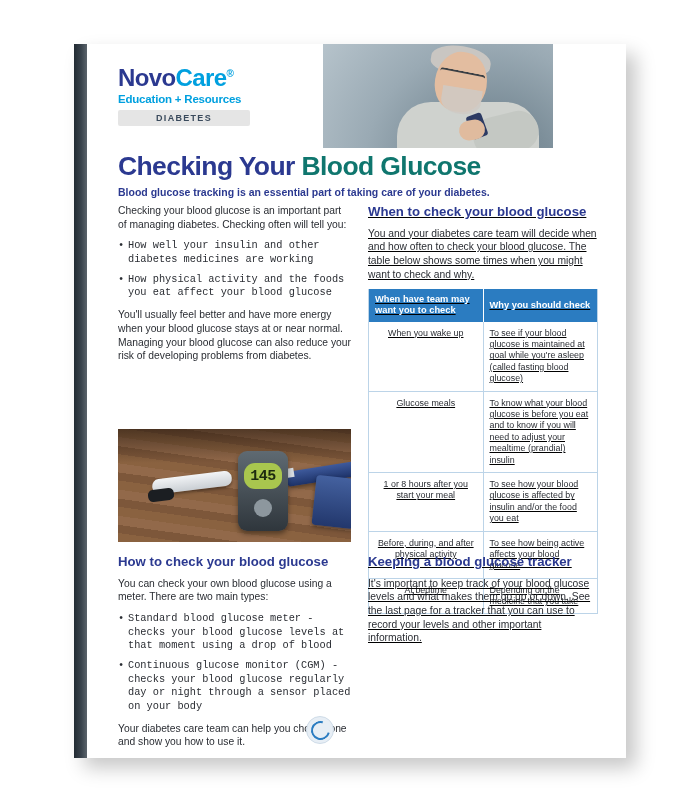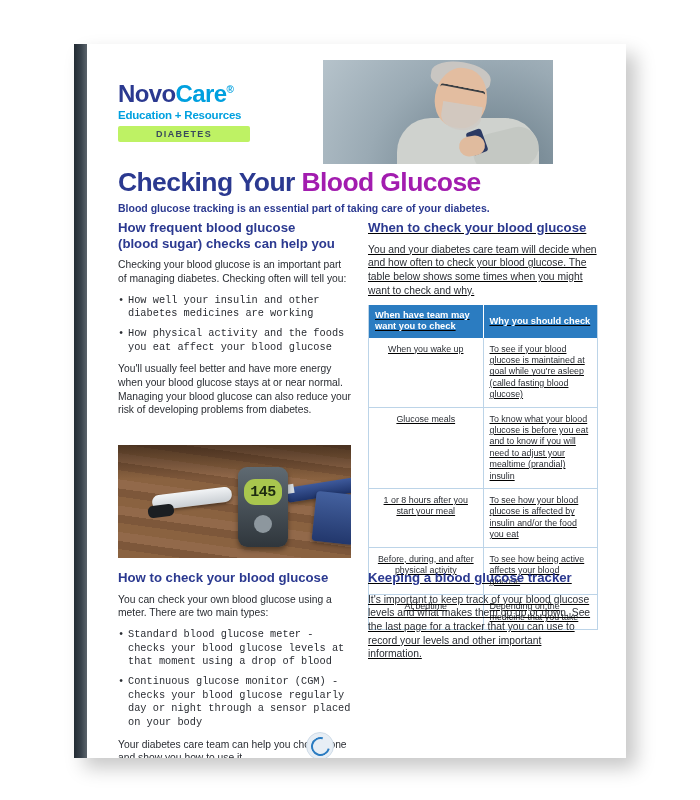--- a/index.html
+++ b/index.html
@@ -36,21 +36,21 @@
   
   .spine {
     position: absolute;
     left: 0; top: 0;
     width: 13px; height: 100%;
     background: linear-gradient(to right,#222b33 0%, #39434c 55%, #5b646c 100%);
   }
 
   .content {
     position: absolute;
-    left: 13px; top: 16px;
+    left: 13px; top: 0;
     width: 466px; height: 714px;
   }
 
   
   .header {
     position: relative;
     height: 155px;
     background: #ffffff;
     overflow: hidden;
   }
@@ -148,21 +148,21 @@
   .logo-reg { font-size: 10px; vertical-align: super; color:#00a0df; font-weight:bold;}
   .logo-sub {
     margin-top: 3px;
     color: #00a0df;
     font-size: 11.5px;
     font-weight: bold;
     letter-spacing: -0.2px;
   }
   .logo-tag {
     margin-top: 5px;
-    background: #bef264;
+    background: #e5e5e5;
     color: #3a4a5c;
     font-size: 9px;
     font-weight: bold;
     letter-spacing: 1.3px;
     padding: 3px 0 3px 0;
     text-align: center;
     width: 132px;
     border-radius: 2px;
   }
 
@@ -175,21 +175,21 @@
   }
   .title {
     position: absolute;
     left: 31px; top: 3px;
     font-size: 26.5px;
     font-weight: bold;
     color: #2b3990;
     letter-spacing: -0.6px;
     white-space: nowrap;
   }
-  .title .accent { color: #a21caf; }
+  .title .accent { color: #0f766e; }
   .subtitle {
     position: absolute;
     left: 31px; top: 38px;
     font-size: 10.5px;
     font-weight: bold;
     color: #2b3990;
   }
   .band-bar {
     position: absolute;
     left: 0; top: 0;
@@ -426,24 +426,20 @@
           <div class="title">
             <span>Checking Your </span><span class="accent">Blood Glucose</span>
           </div>
           <div class="subtitle">Blood glucose tracking is an essential part of taking care of your diabetes.</div>
         </div>
       </div>
 
       <div class="body">
 
         <div class="col col-left">
-          <h2 class="sec">
-            <span>How frequent blood glucose</span><br>
-            <span>(blood sugar) checks can help you</span>
-          </h2>
           <p class="body-txt">Checking your blood glucose is an important part of managing diabetes. Checking often will tell you:</p>
           <ul class="bullets">
             <li>How well your insulin and other diabetes medicines are working</li>
             <li>How physical activity and the foods you eat affect your blood glucose</li>
           </ul>
           <p class="body-txt">You'll usually feel better and have more energy when your blood glucose stays at or near normal. Managing your blood glucose can also reduce your risk of developing problems from diabetes.</p>
         </div>
 
         <div class="photo-strip">
           <div class="wood"></div>

